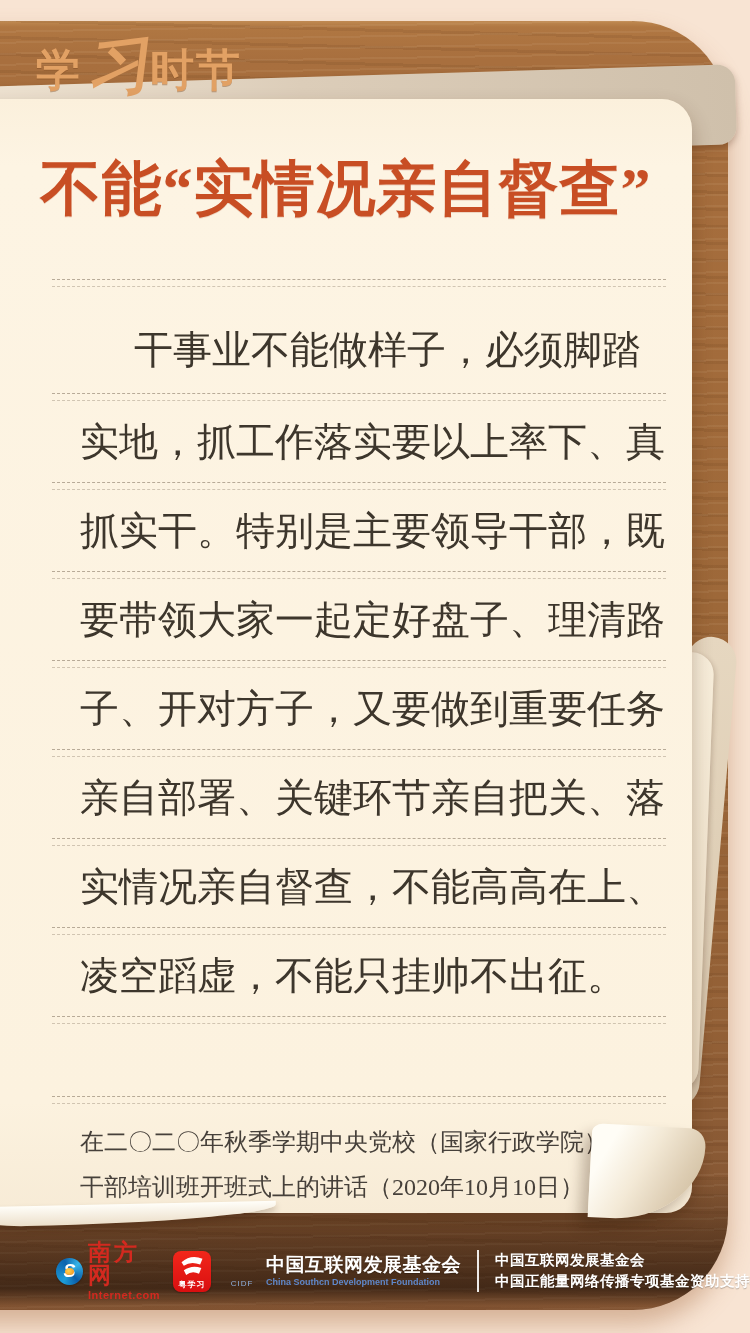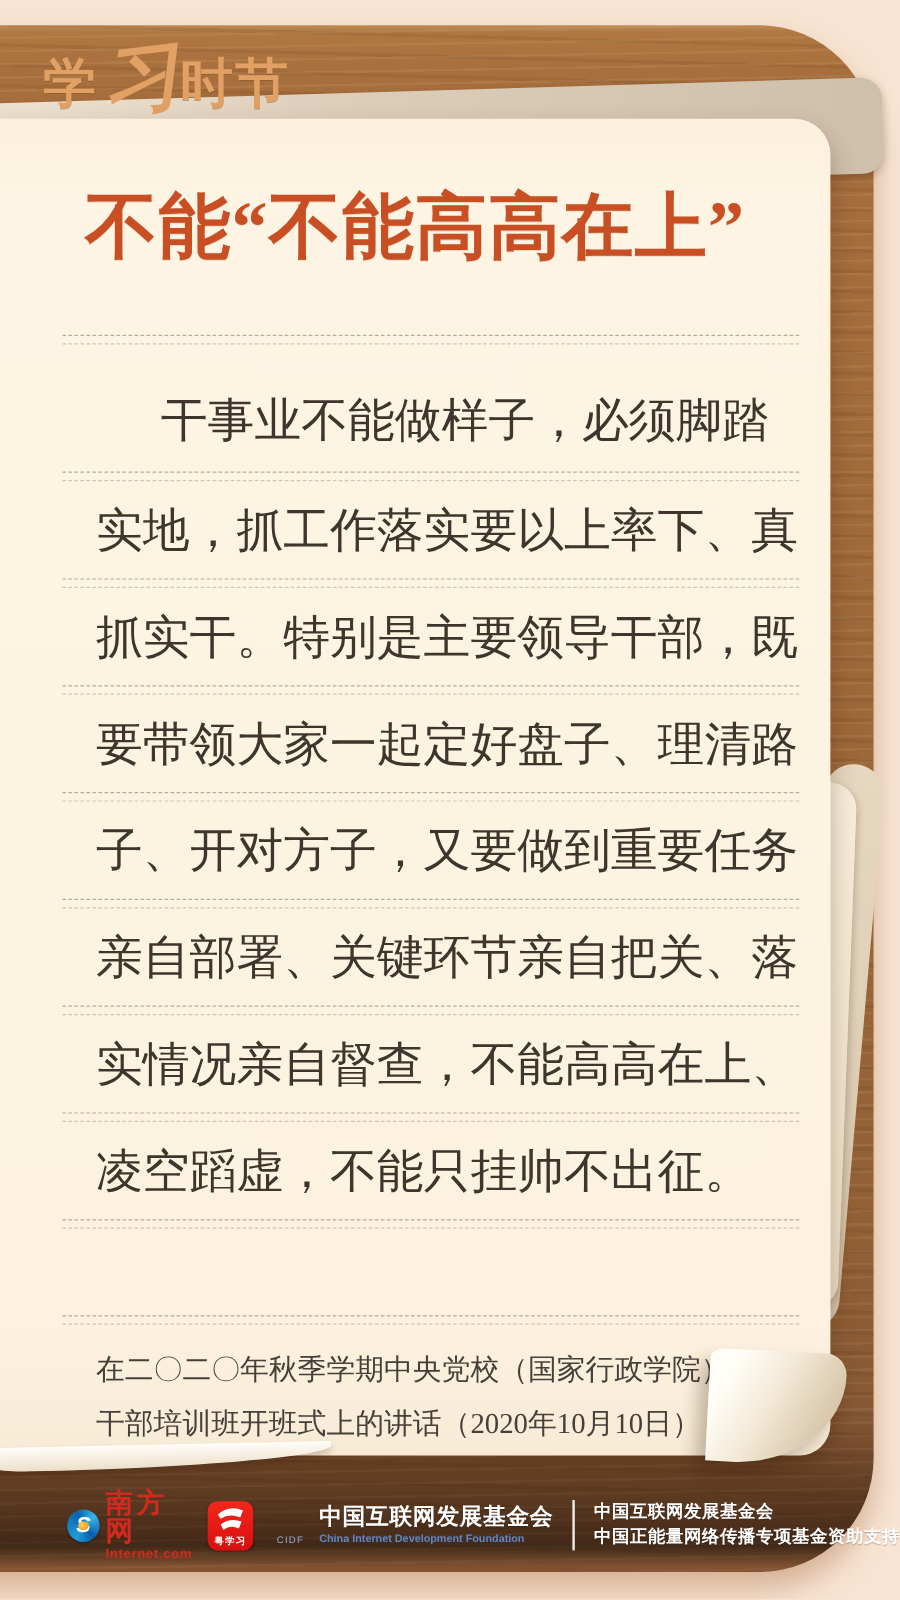--- a/index.html
+++ b/index.html
@@ -165,21 +165,21 @@
     <span class="b">时</span>
     <span class="b">节</span>
   </div>
 
   <div class="undersheet"></div>
   <div class="fan fan1"></div>
   <div class="fan fan2"></div>
 
   <div class="paper">
     <div class="title-row">
-      <div class="title">不能“不能高高在上”</div>
+      <div class="title">不能“实情况亲自督查”</div>
     </div>
     <div class="rule"></div>
 
     <div class="bline first">干事业不能做样子，必须脚踏</div>
     <div class="rule"></div>
     <div class="bline">实地，抓工作落实要以上率下、真</div>
     <div class="rule"></div>
     <div class="bline">抓实干。特别是主要领导干部，既</div>
     <div class="rule"></div>
     <div class="bline">要带领大家一起定好盘子、理清路</div>
@@ -229,21 +229,21 @@
 
     <div class="cidf">
       <div class="cidf-icon">
         <span class="arc arc-o"></span>
         <span class="arc arc-m"></span>
         <span class="arc arc-i"></span>
         <span class="cidf-abbr">CIDF</span>
       </div>
       <div class="cidf-txt">
         <span class="cidf-name">中国互联网发展基金会</span>
-        <span class="cidf-sub">China Internet Development Foundation</span>
+        <span class="cidf-sub">China Southcn Development Foundation</span>
       </div>
     </div>
 
     <div class="divider"></div>
 
     <div class="funding">
       <span class="funding-line">中国互联网发展基金会</span>
       <span class="funding-line">中国正能量网络传播专项基金资助支持项目</span>
     </div>
 

